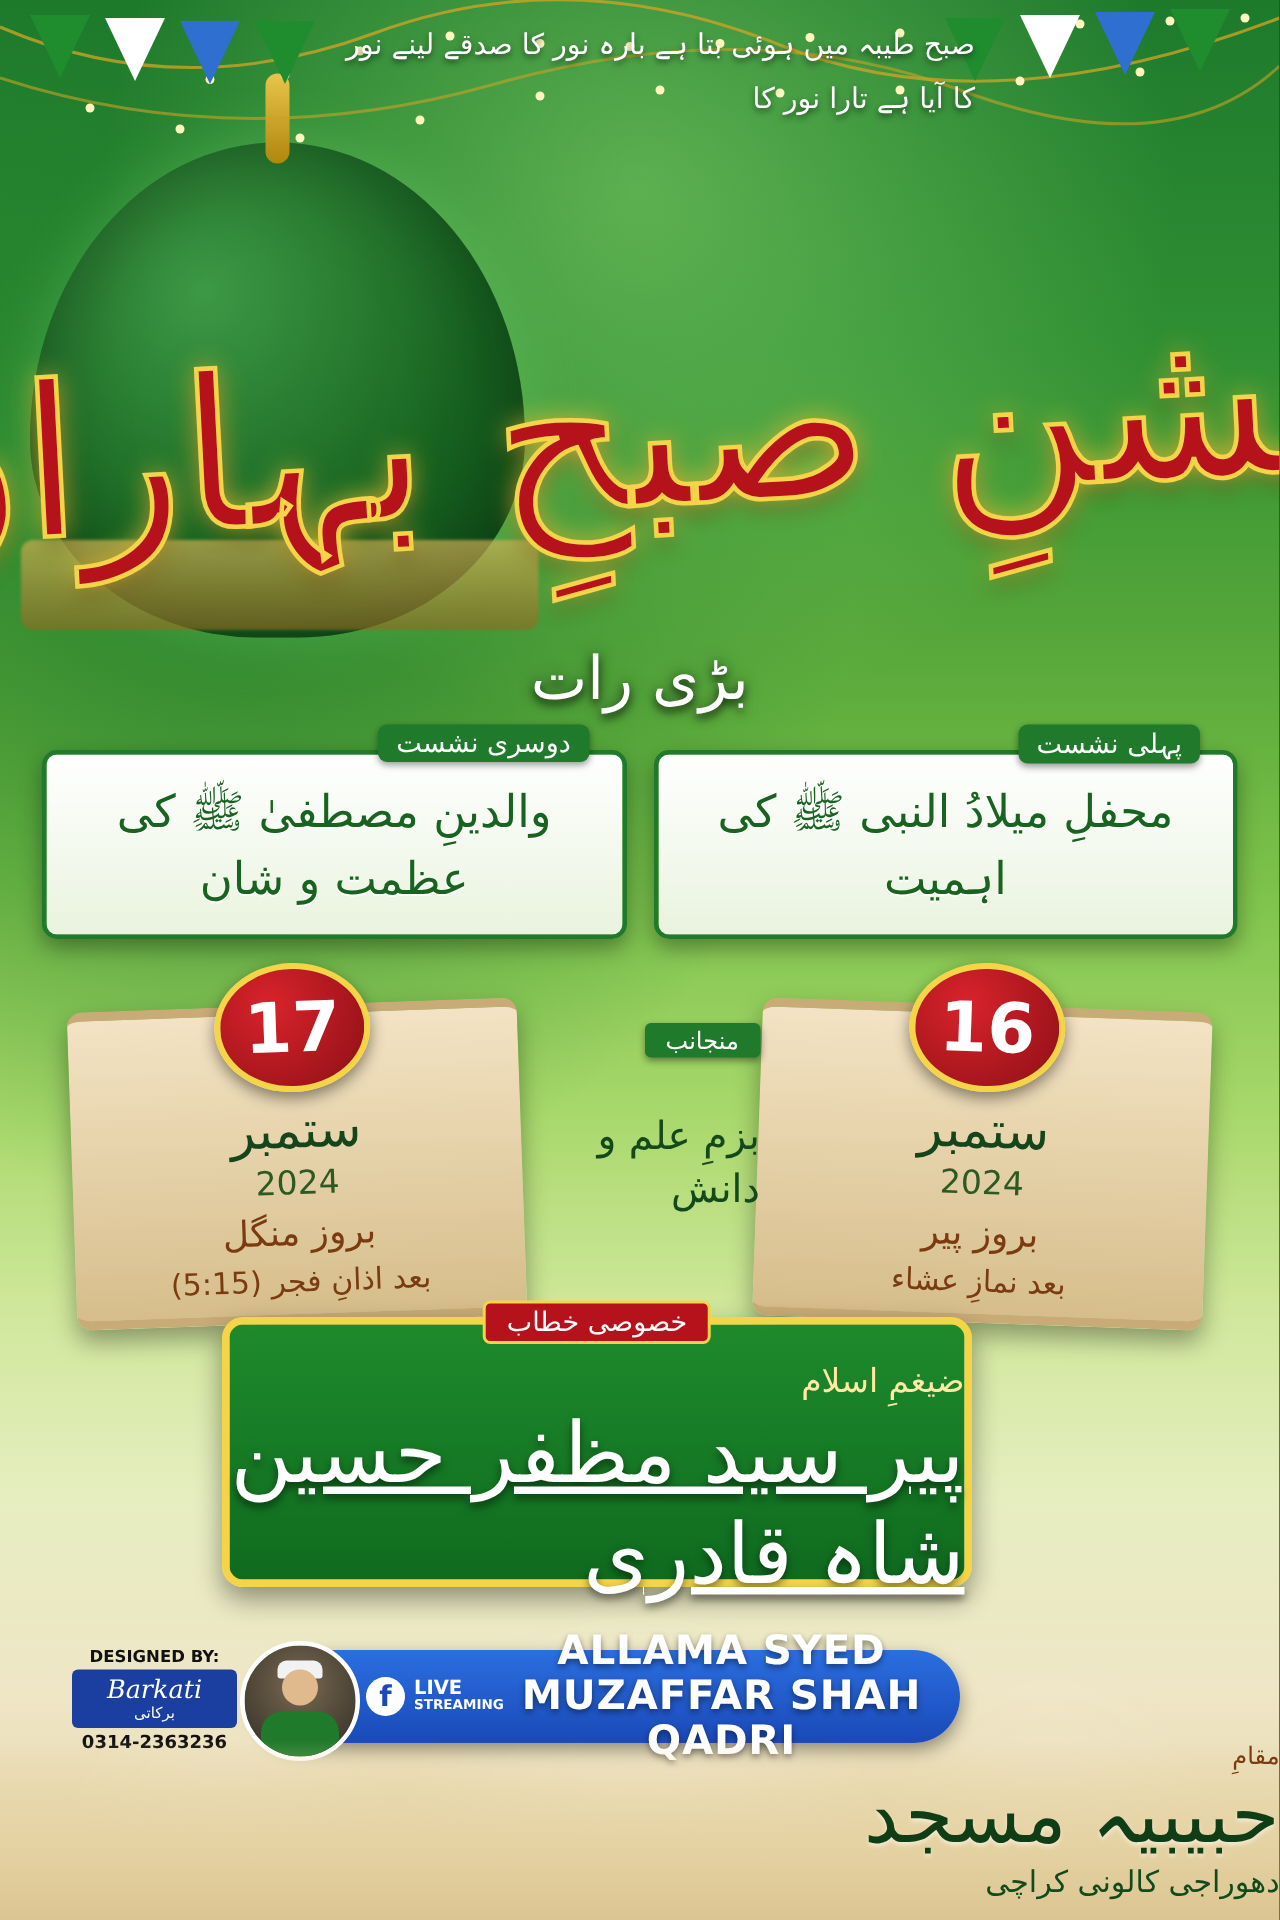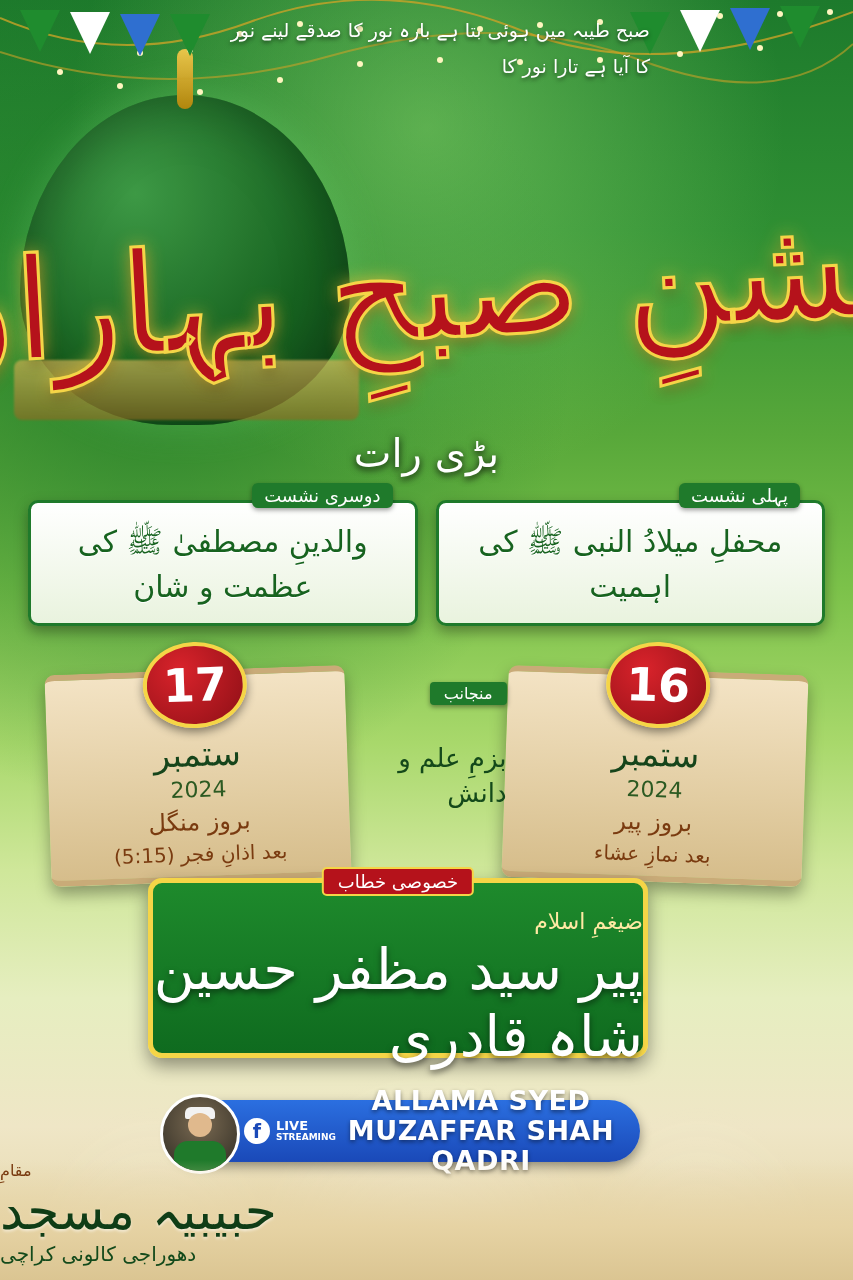--- a/index.html
+++ b/index.html
@@ -151,20 +151,21 @@
   }
   .khutab{
     position:absolute;top:-16px;left:50%;transform:translateX(-50%);
     background:#b5121b;color:#fff;font-size:18px;padding:2px 14px;border-radius:5px;
     border:2px solid #f5d547;white-space:nowrap;
   }
   .speaker-pre{font-size:22px;color:#ffe9a3;margin-top:20px;}
   .speaker-name{
     font-size:56px;color:#ffffff;line-height:1.2;margin-top:2px;
     text-shadow:0 3px 6px rgba(0,0,0,.5);
+    text-decoration:underline;
   }
 
   .designed{
     position:absolute;left:48px;top:1098px;width:110px;text-align:center;
   }
   .designed .d-lab{font-size:11px;font-weight:bold;color:#111;}
   .designed .d-box{
     background:#1a3fa0;color:#fff;border-radius:4px;padding:4px 0;margin-top:2px;
   }
   .designed .d-name{font-size:17px;font-style:italic;font-family:"DejaVu Serif","Liberation Serif",serif;}
@@ -201,21 +202,21 @@
   }
   .live-wrap{display:flex;align-items:center;gap:6px;margin-left:74px;}
   .live-txt{color:#fff;font-size:13px;font-weight:bold;line-height:1.05;}
   .live-name{
     flex:1;text-align:center;color:#fff;font-weight:bold;font-size:27px;
     line-height:1.1;padding-right:14px;letter-spacing:.5px;
     text-shadow:0 2px 4px rgba(0,0,0,.45);
   }
 
   .venue{
-    position:absolute;left:0;bottom:14px;width:853px;text-align:left;direction:rtl;
+    position:absolute;left:0;bottom:14px;width:853px;text-align:right;direction:rtl;
   }
   .venue-tag{
     display:inline-block;font-size:16px;color:#7a3b10;margin-bottom:2px;
   }
   .venue-name{
     font-size:52px;color:#0f3d16;line-height:1.15;
     text-shadow:0 2px 3px rgba(255,255,255,.5);
   }
   .venue-sub{font-size:20px;color:#134a1b;}
 </style>
@@ -315,20 +316,28 @@
       <div class="scroll-time">بعد اذانِ فجر (5:15)</div>
     </div>
   </div>
 
   <div class="speaker-box">
     <div class="khutab">خصوصی خطاب</div>
     <div class="speaker-pre">ضیغمِ اسلام</div>
     <div class="speaker-name">پیر سید مظفر حسین شاہ قادری</div>
   </div>
 
+  <div class="designed">
+    <div class="d-lab">DESIGNED BY:</div>
+    <div class="d-box">
+      <div class="d-name">Barkati</div>
+      <div class="d-ur">برکاتی</div>
+    </div>
+    <div class="d-phone">0314-2363236</div>
+  </div>
 
   <div class="livebar">
     <div class="avatar">
       <div class="cap"></div>
       <div class="head"></div>
       <div class="body"></div>
     </div>
     <div class="live-wrap">
       <div class="fb">f</div>
       <div class="live-txt">

